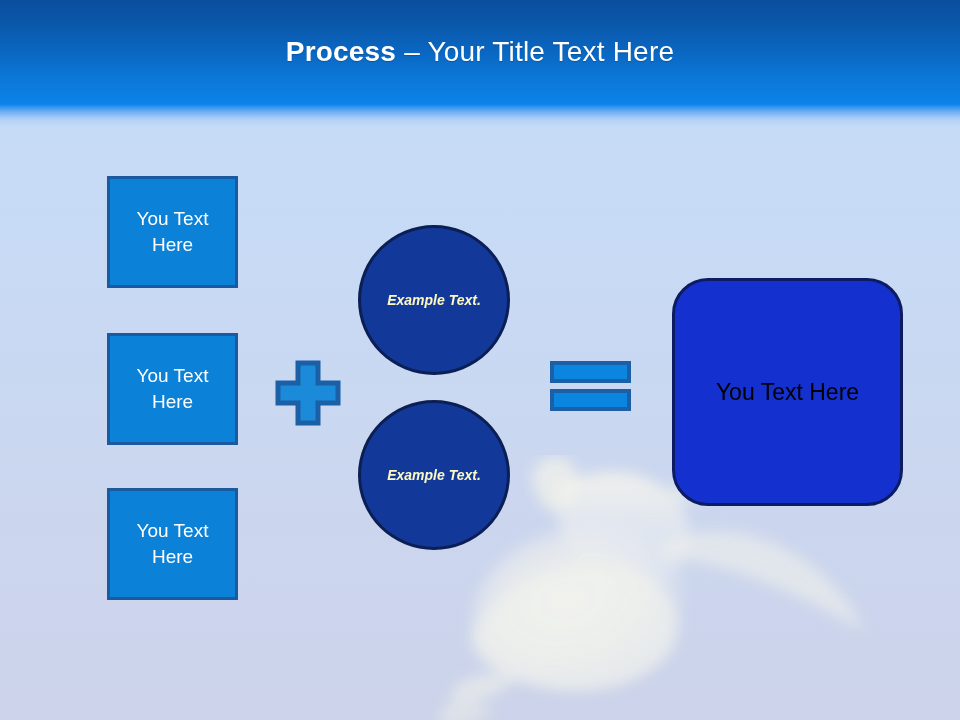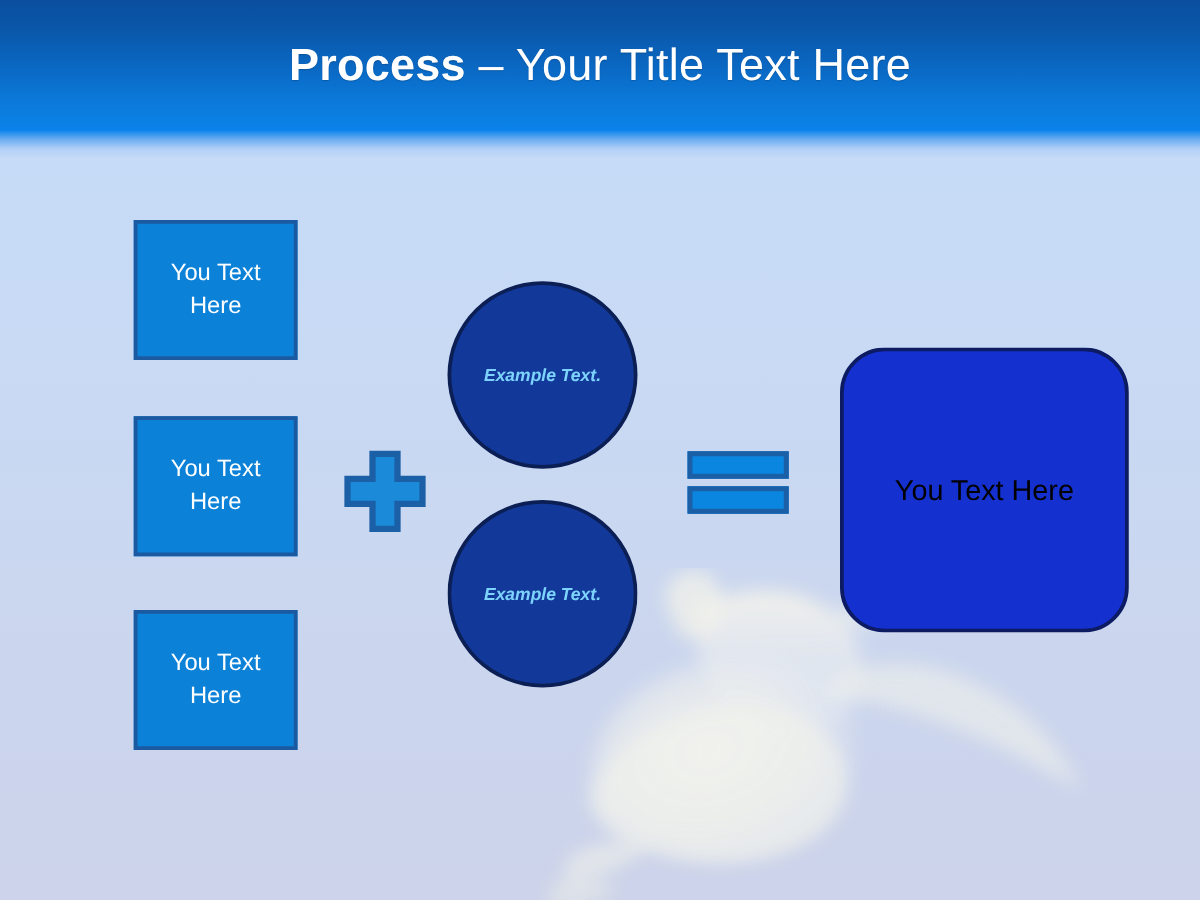--- a/index.html
+++ b/index.html
@@ -63,21 +63,21 @@
         rgba(196,220,249,0.10) 88%,
         rgba(196,220,249,0) 100%);
   }
   .slide-title {
     position: absolute;
     left: 0;
     top: 52px;
     width: 960px;
     text-align: center;
     color: #ffffff;
-    font-size: 36px;
+    font-size: 28px;
     line-height: 36px;
     letter-spacing: 0.2px;
     white-space: nowrap;
     transform: translateY(-50%);
     text-shadow: 0 1px 1px rgba(0,0,0,0.18);
   }
   .slide-title .bold { font-weight: bold; }
   .slide-title .light { font-weight: normal; }
 
   
@@ -115,21 +115,21 @@
   
   .circle {
     position: absolute;
     left: 358px;
     width: 152px;
     height: 150px;
     box-sizing: border-box;
     border-radius: 50%;
     background: #12399a;
     border: 3px solid #0b1f54;
-    color: #7dd3fc;
+    color: #fef9c3;
     font-size: 14px;
     line-height: 20px;
     font-weight: bold;
     font-style: italic;
     text-align: center;
     display: flex;
     align-items: center;
     justify-content: center;
     padding: 0 26px;
     box-sizing: border-box;

